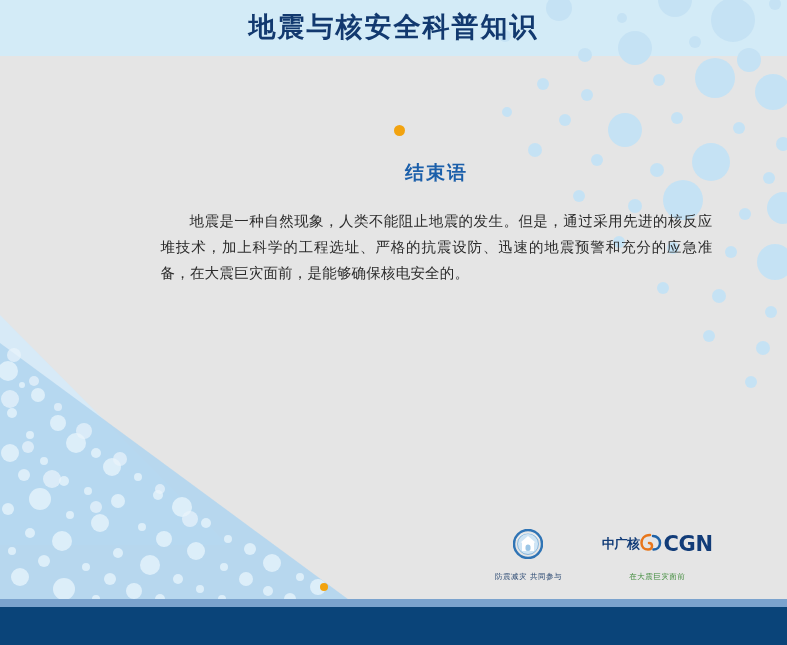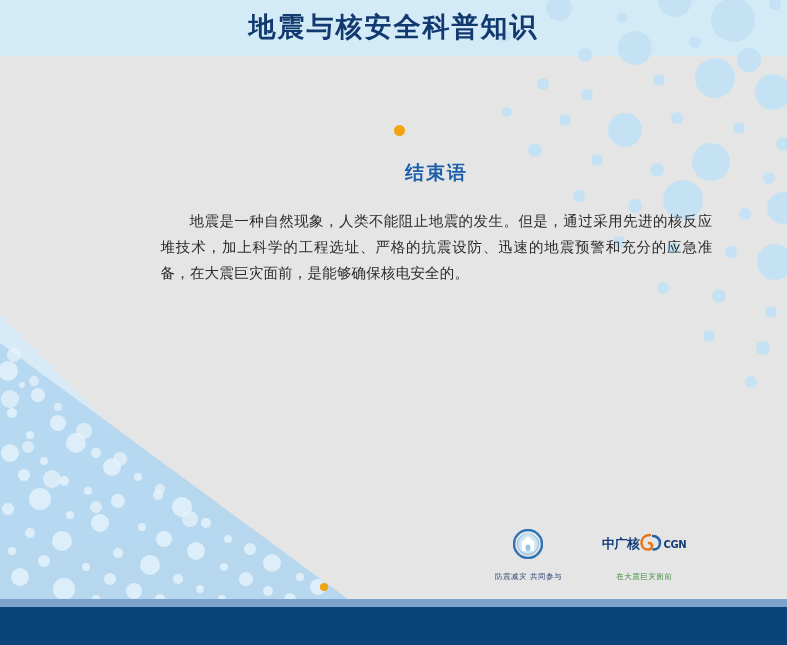--- a/index.html
+++ b/index.html
@@ -183,21 +183,21 @@
     font-size: 13px;
     font-weight: bold;
     color: #123c78;
     letter-spacing: -0.5px;
   }
   .cgn-swirl {
     display: inline-block;
     margin: 0 1px;
   }
   .cgn-en {
-    font-size: 10px;
+    font-size: 21px;
     font-weight: bold;
     color: #123c78;
     letter-spacing: -0.3px;
   }
 </style>
 </head>
 <body>
 
 <div id="slide">
 

